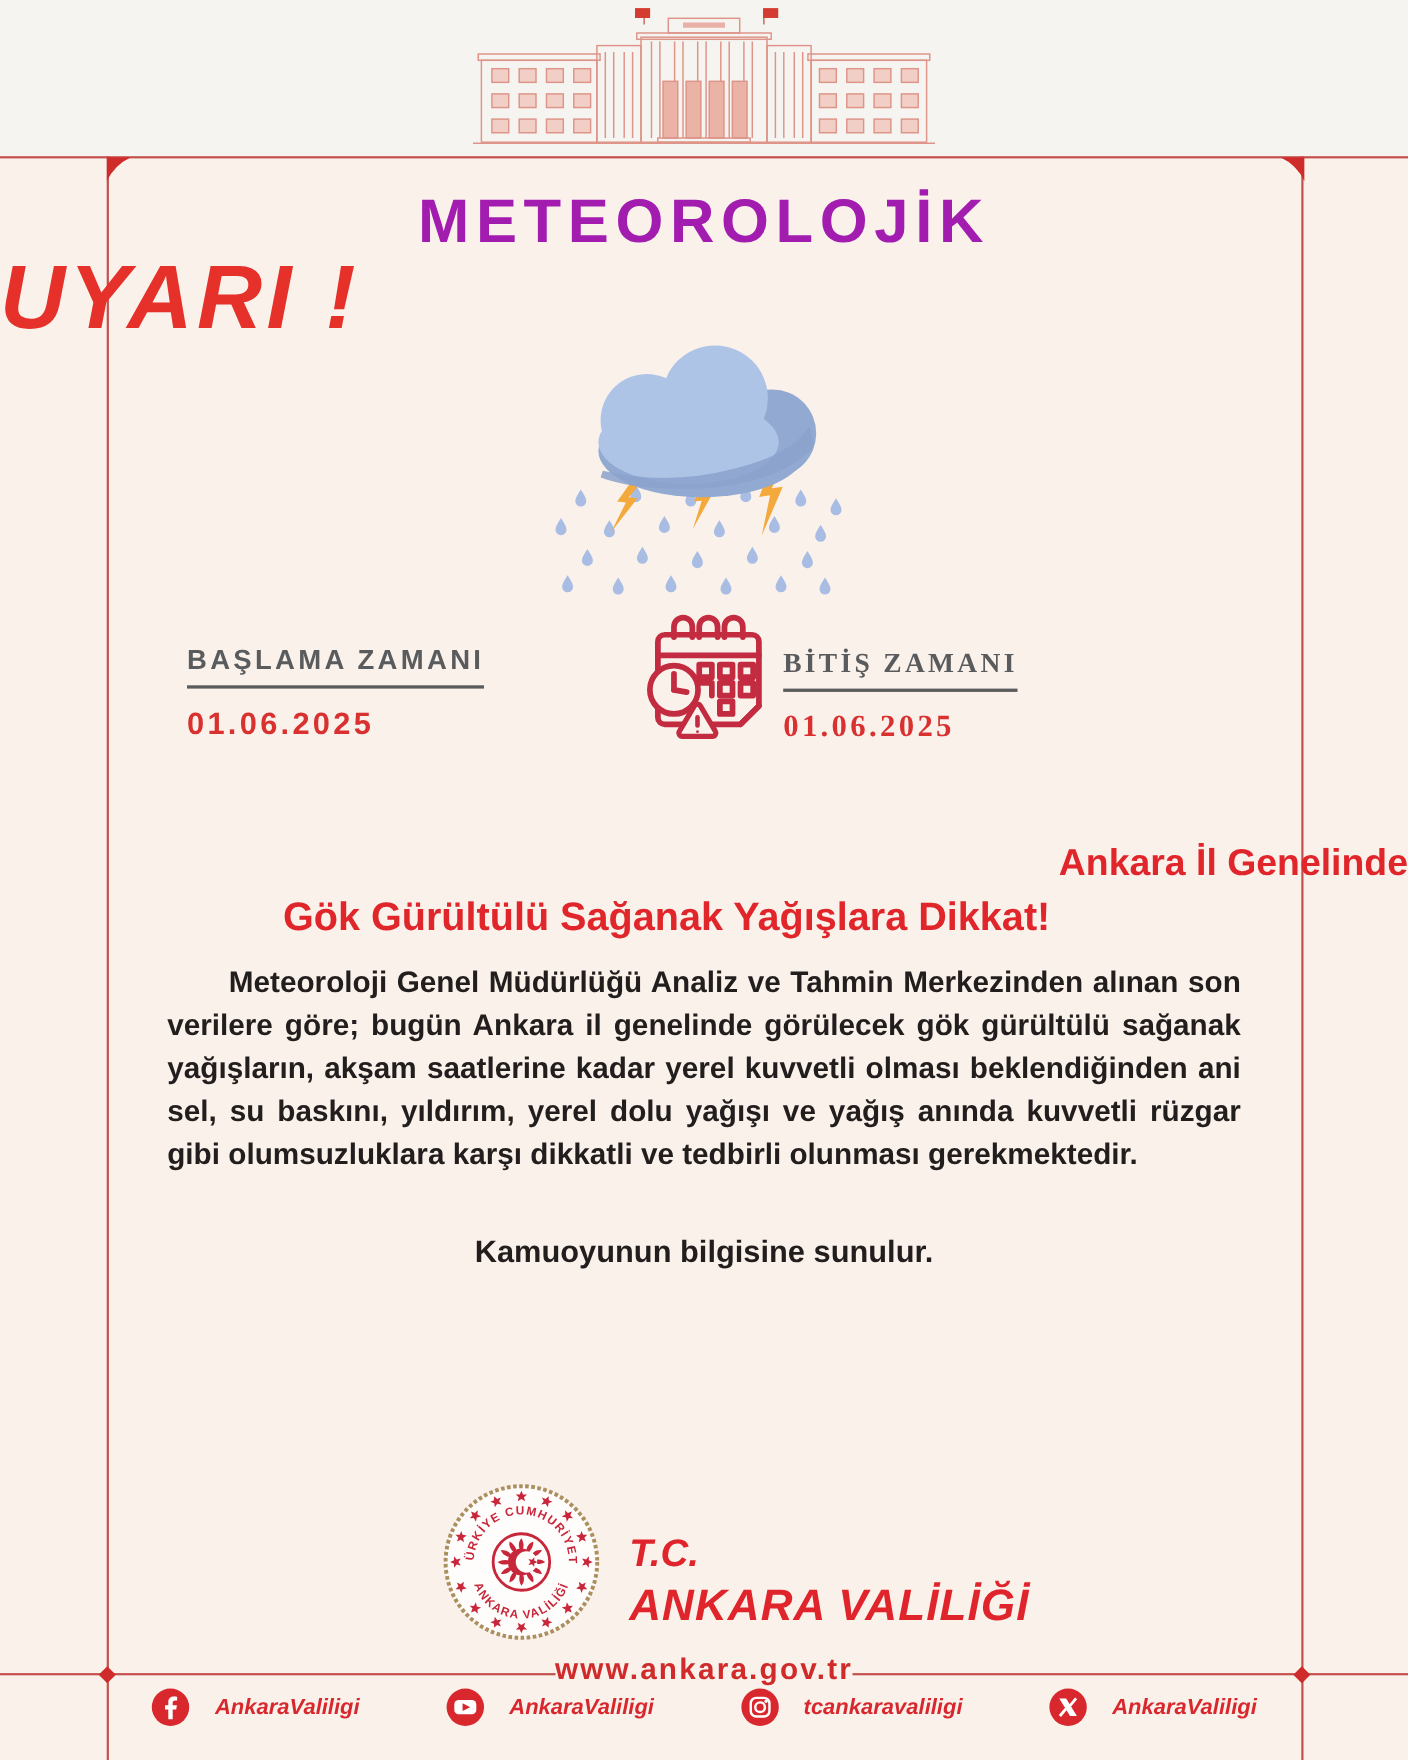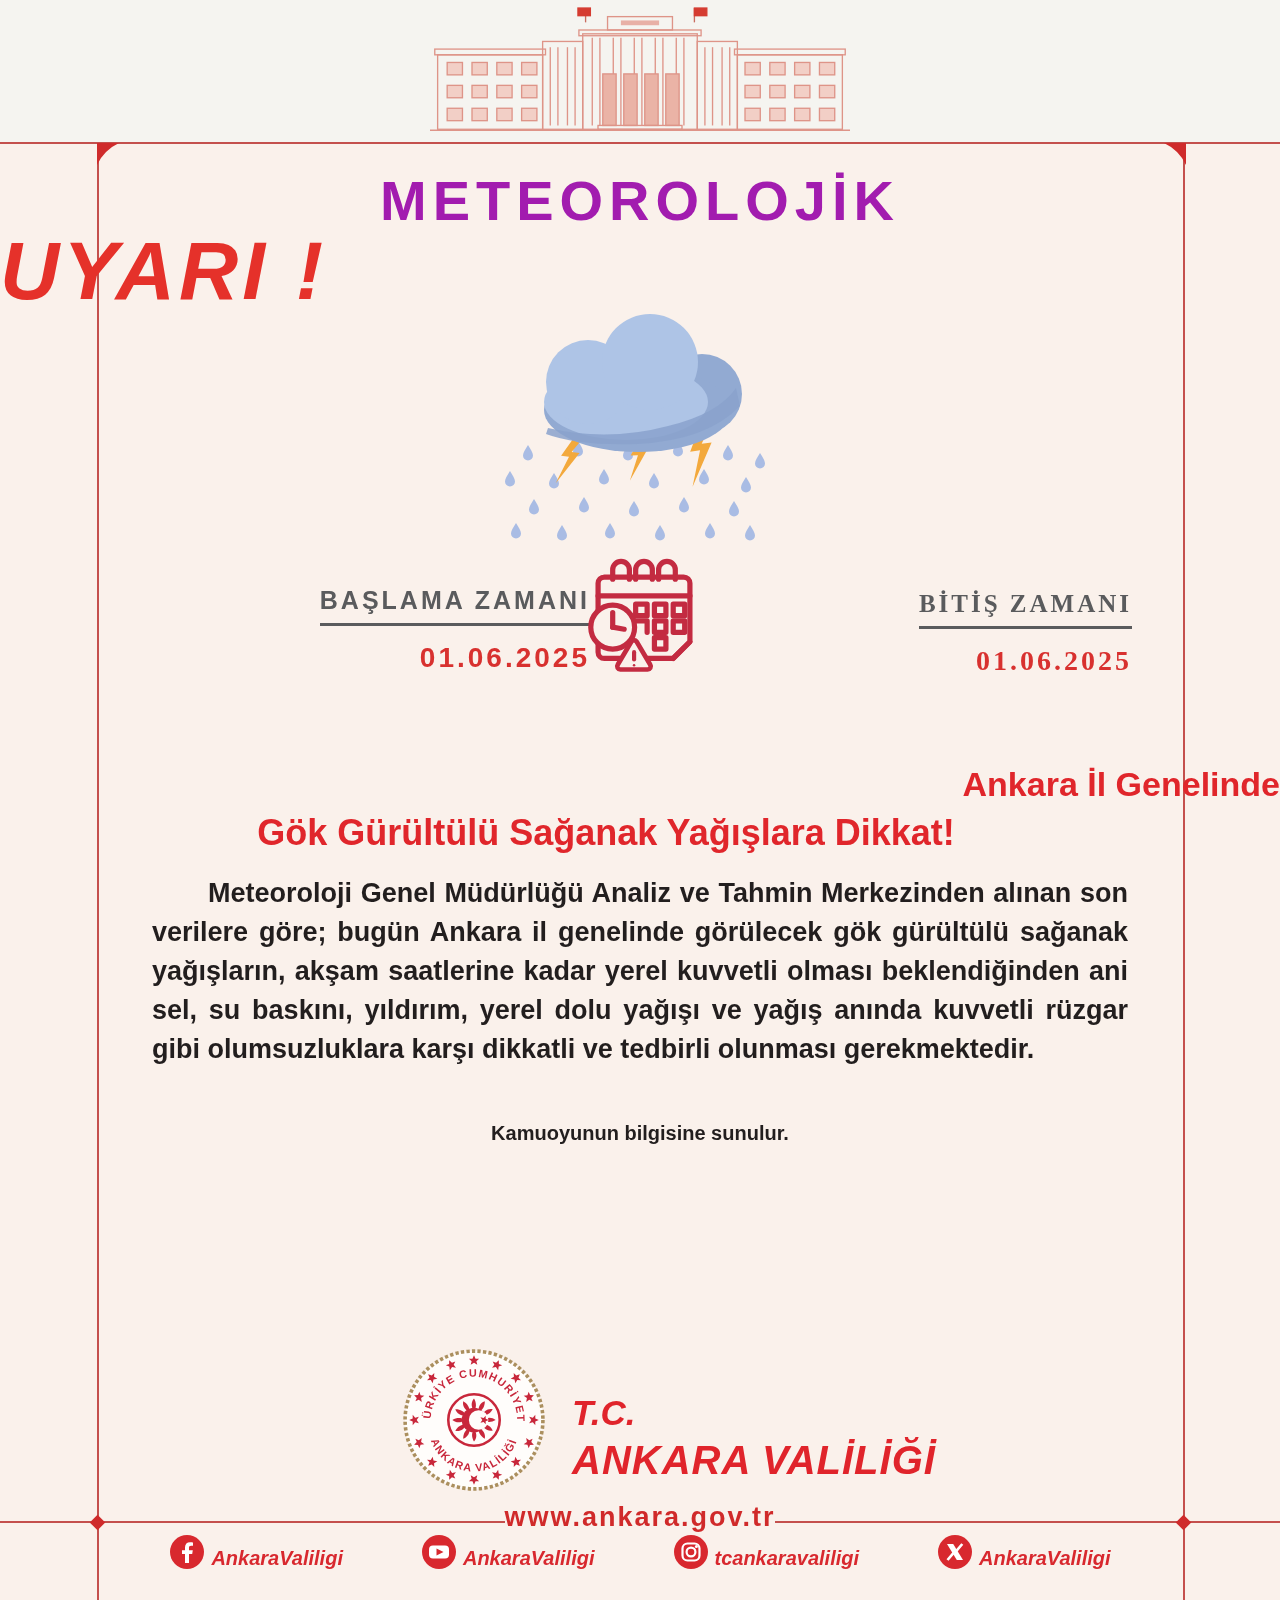--- a/index.html
+++ b/index.html
@@ -24,48 +24,48 @@
   .line-bottom-r{left:775px;top:1521px;width:505px;}
   .corner{width:22px;height:22px;}
   .diamond{width:11px;height:11px;background:#cf2b2b;transform:rotate(45deg);}
   
   .page-title{left:0;top:168px;width:1280px;text-align:center;
     font-size:56px;font-weight:bold;letter-spacing:6px;color:#a21caf;}
   .warn-title{left:0;top:224px;width:1280px;
     font-size:82px;font-weight:bold;font-style:italic;letter-spacing:4px;color:#e5312a;}
   .cloud{left:488px;top:310px;width:304px;height:232px;}
   
-  .sched-col{width:420px;text-align:right;}
+  .sched-col{width:420px;text-align:left;}
   .sched-start{left:170px;top:586px;}
   .sched-end{left:712px;top:590px;font-family:Liberation Serif, serif;}
   .sched-label{display:inline-block;font-size:25px;font-weight:bold;letter-spacing:3px;
     color:#5a5b5d;border-bottom:3px solid #5a5b5d;padding-bottom:8px;}
   .sched-date{margin-top:16px;font-size:28px;font-weight:bold;letter-spacing:3px;color:#d8312f;}
   .sched-time{margin-top:9px;font-size:28px;font-weight:bold;letter-spacing:3px;color:#d8312f;}
   .cal-icon{left:580px;top:552px;width:128px;height:120px;}
   
   .alert-h1{left:0;top:765px;width:1280px;text-align:right;
     font-size:34px;font-weight:bold;color:#e0262b;}
   .alert-h2{left:0;top:812px;width:1212px;text-align:center;
     font-size:36px;font-weight:bold;color:#e0262b;}
   .alert-body{left:152px;top:874px;width:976px;
     font-size:27px;font-weight:bold;line-height:39px;color:#221e1e;
     text-align:justify;text-indent:56px;}
   .closing{left:0;top:1122px;width:1280px;text-align:center;
-    font-size:20px;font-weight:bold;color:#221e1e;}
+    font-size:28px;font-weight:bold;color:#221e1e;}
   
   .seal{left:402px;top:1348px;width:144px;height:144px;}
   .org{left:572px;top:1395px;font-style:italic;}
   .org-prefix{font-size:35px;font-weight:bold;color:#e0242b;line-height:1;}
   .org-name{font-size:40px;font-weight:bold;color:#e0242b;letter-spacing:1px;margin-top:8px;}
   
   .website{left:440px;top:1502px;width:400px;text-align:center;
     font-size:27px;font-weight:bold;letter-spacing:2px;color:#d02a2a;}
   .social-row{left:0;top:1534px;width:1280px;display:flex;justify-content:center;gap:78px;}
-  .social-item{display:flex;align-items:flex-end;gap:6px;}
+  .social-item{display:flex;align-items:center;gap:22px;}
   .social-item svg{width:36px;height:36px;display:block;}
   .social-handle{font-size:20px;font-weight:bold;font-style:italic;color:#d8282e;}
 </style>
 </head>
 <body>
 
 <div class="abs top-strip">
   <svg class="abs building" viewBox="0 0 440 140" fill="none" stroke="#de9488" stroke-width="1.4">
 
     <g>

